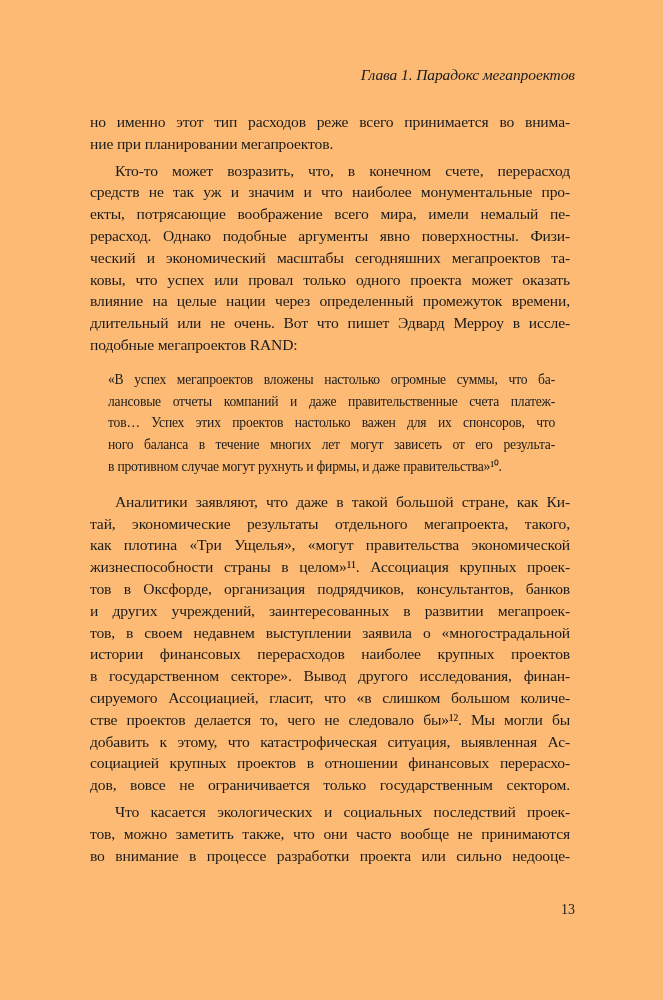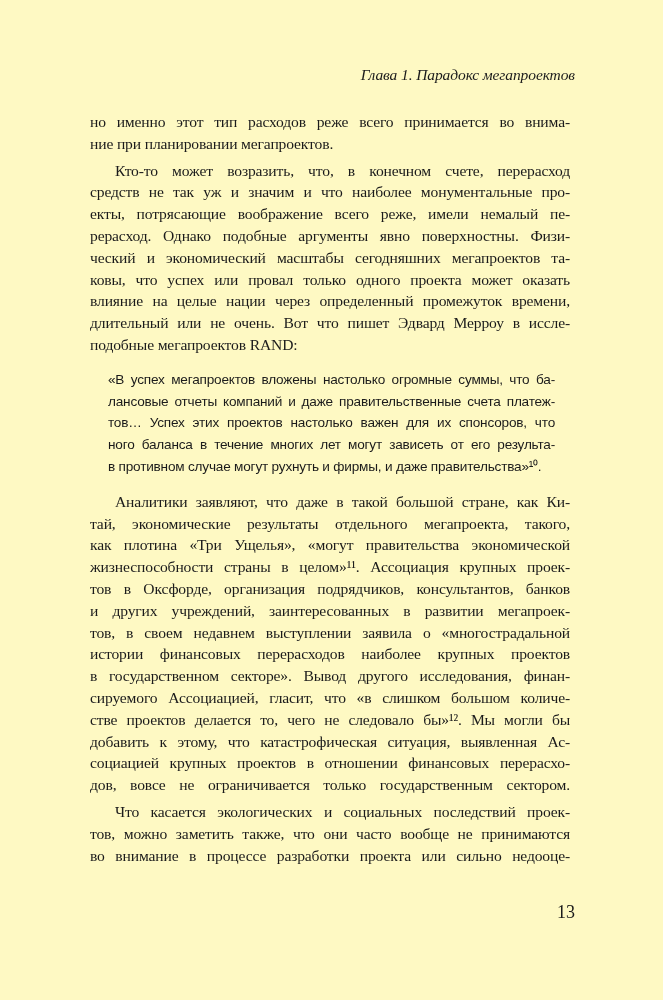--- a/index.html
+++ b/index.html
@@ -5,21 +5,21 @@
   html, body {
     margin: 0;
     padding: 0;
     background: #e8e8e8;
   }
   .page {
     position: relative;
     width: 663px;
     height: 1000px;
     margin: 0 auto;
-    background: #fef9c3;
+    background: #fdba74;
     font-family: "Liberation Serif", "DejaVu Serif", serif;
     color: #1b1b1b;
     overflow: hidden;
     box-sizing: border-box;
   }
   .running-head {
     margin: 66px 88px 0 85px;
     text-align: right;
     font-style: italic;
     font-size: 15.5px;
@@ -41,48 +41,48 @@
     white-space: nowrap;
   }
   .line.no-justify {
     text-align-last: left;
     -moz-text-align-last: left;
     white-space: normal;
   }
   .para.indent .line:first-child { text-indent: 25px; }
   .para.quote {
     margin: 13px 20px 13px 23px;
-    font-family: Liberation Sans, sans-serif;
+    font-family: Liberation Serif, serif;
     font-size: 13.6px;
     line-height: 21.8px;
     letter-spacing: -0.2px;
   }
   .page-number {
     position: absolute;
     top: 902px;
     right: 88px;
-    font-size: 18px;
+    font-size: 14px;
     letter-spacing: 0;
   }
 </style>
 </head>
 <body>
 
 <div class="page">
   <div class="running-head">Глава 1. Парадокс мегапроектов</div>
 
   <div class="text-column">
       <div class="para body">
         <div class="line">но именно этот тип расходов реже всего принимается во внима-</div>
         <div class="line no-justify">ние при планировании мегапроектов.</div>
       </div>
       <div class="para body indent">
         <div class="line">Кто-то может возразить, что, в конечном счете, перерасход</div>
         <div class="line">средств не так уж и значим и что наиболее монументальные про-</div>
-        <div class="line">екты, потрясающие воображение всего реже, имели немалый пе-</div>
+        <div class="line">екты, потрясающие воображение всего мира, имели немалый пе-</div>
         <div class="line">рерасход. Однако подобные аргументы явно поверхностны. Физи-</div>
         <div class="line">ческий и экономический масштабы сегодняшних мегапроектов та-</div>
         <div class="line">ковы, что успех или провал только одного проекта может оказать</div>
         <div class="line">влияние на целые нации через определенный промежуток времени,</div>
         <div class="line">длительный или не очень. Вот что пишет Эдвард Мерроу в иссле-</div>
         <div class="line no-justify">подобные мегапроектов RAND:</div>
       </div>
       <div class="para quote">
         <div class="line">«В успех мегапроектов вложены настолько огромные суммы, что ба-</div>
         <div class="line">лансовые отчеты компаний и даже правительственные счета платеж-</div>

